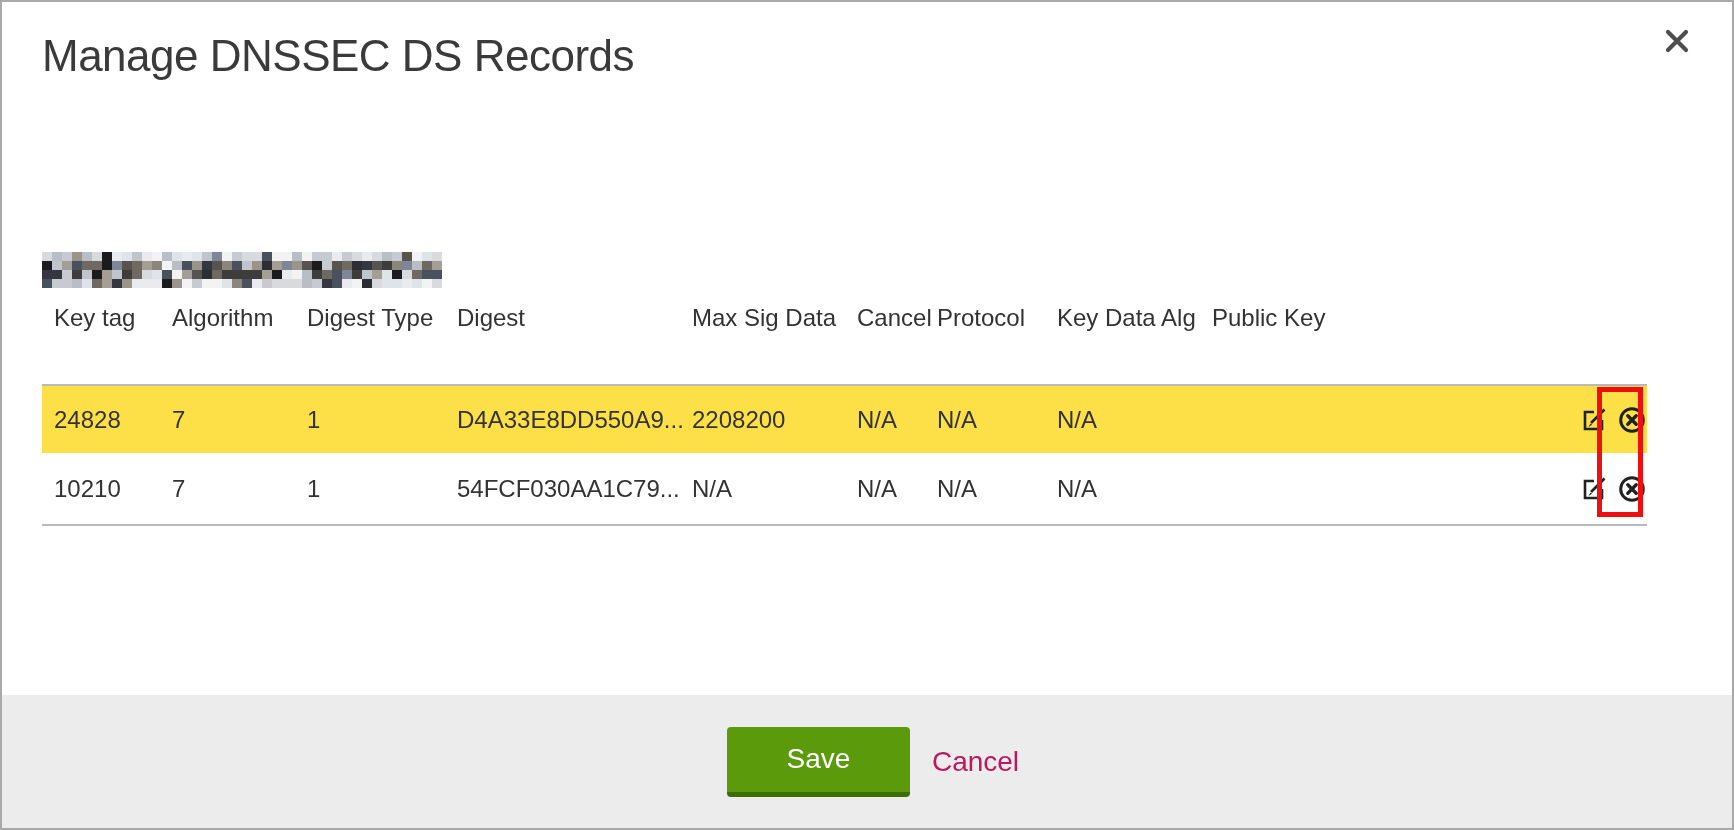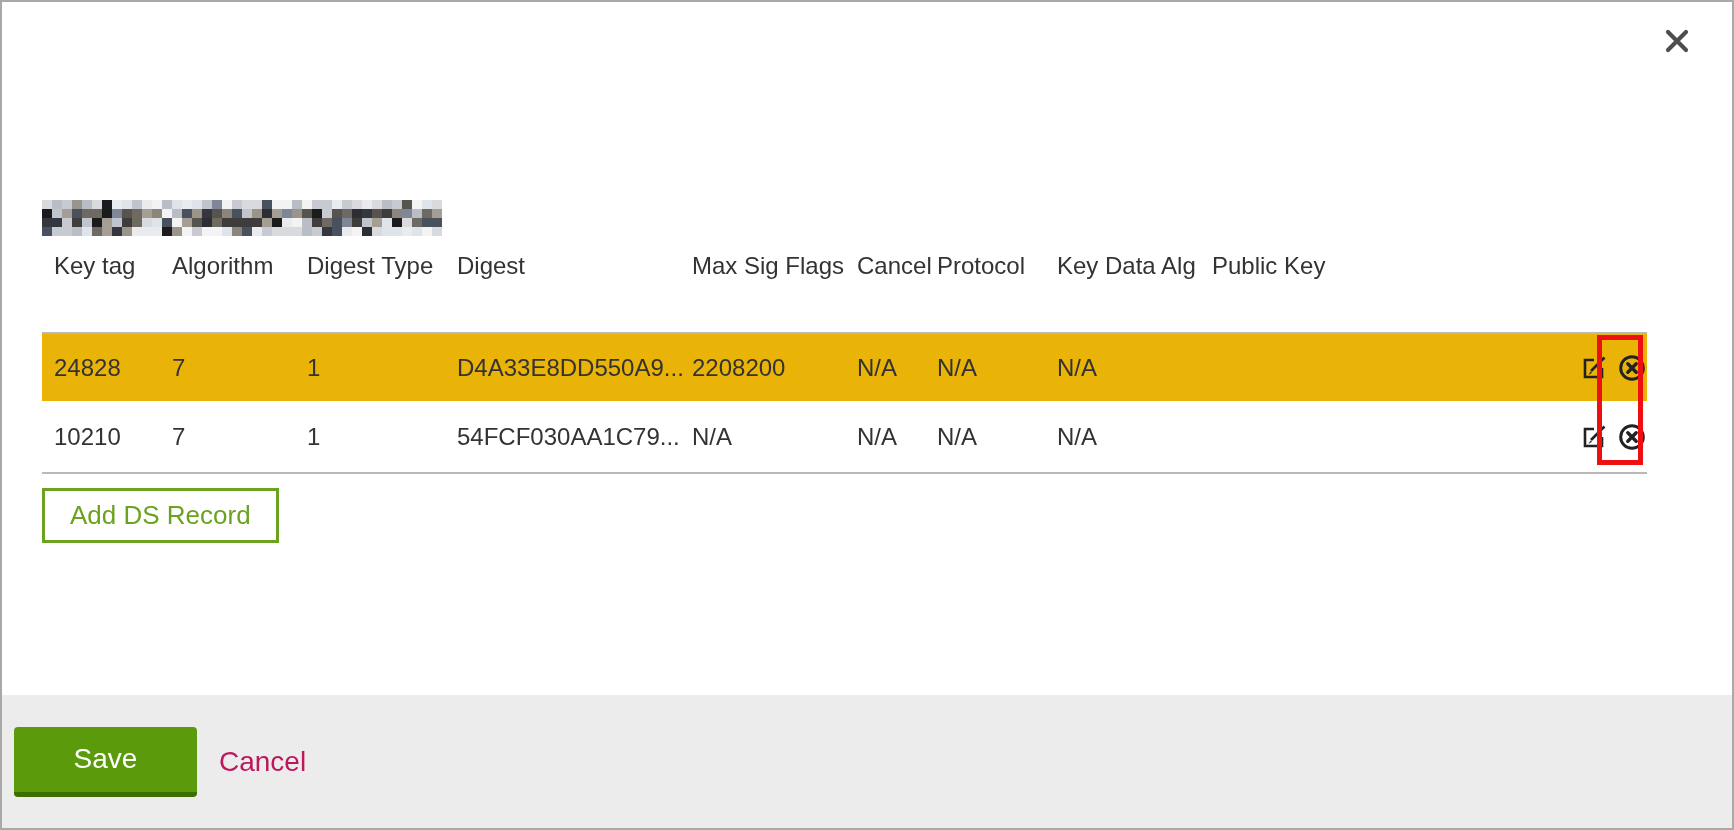--- a/index.html
+++ b/index.html
@@ -28,62 +28,63 @@
   }
   .mosaic div { width:10px; height:9px; }
 
   .instruction { margin-top:9px; font-size:27px; color:#333; }
 
   .table-wrap { position:relative; margin-top:16px; width:1605px; }
   table { border-collapse:collapse; table-layout:fixed; width:1605px; font-size:24px; color:#333; }
   thead th { text-align:left; font-weight:400; padding:0 0 52px 0; }
   thead th:first-child { padding-left:12px; }
   tbody { border-top:2px solid #b9b9b9; border-bottom:2px solid #b9b9b9; }
-  tbody tr.row-odd  { background:#eab308; height:68px; }
+  tbody tr.row-odd  { background:#fde047; height:68px; }
   tbody tr.row-even { background:#ffffff; height:72px; }
   td { padding:0; vertical-align:middle; }
   td:first-child { padding-left:12px; }
   .actions-cell { text-align:right; padding-right:8px; white-space:nowrap; }
   .icon-btn { display:inline-block; vertical-align:middle; cursor:pointer; line-height:0; }
   .icon-btn + .icon-btn { margin-left:2px; }
 
   .red-box {
     position:absolute; left:1555px; top:83px; width:46px; height:130px;
     border:5px solid #ee1010; box-sizing:border-box; pointer-events:none;
   }
 
   .add-btn {
     margin-top:14px; display:inline-block;
     border:3px solid #6ba21f; color:#6ba21f; background:#fff;
     font-size:26px; font-family:inherit; padding:9px 25px; cursor:pointer;
   }
 
   .footer {
     position:absolute; left:0; right:0; bottom:0; height:133px; background:#ececec;
-    display:flex; align-items:center; gap:22px;padding-left:12px;
+    display:flex; align-items:center; justify-content:center; gap:22px;padding-left:12px;
   }
   .save-btn {
     width:183px; height:70px; background:#5b9b0b; color:#fff;
     border:none; border-bottom:5px solid #3d6e01; border-radius:4px;
     font-size:28px; font-family:inherit; cursor:pointer;
   }
   .cancel-link { color:#be185d; font-size:28px; cursor:pointer; text-decoration:none; }
 </style>
 </head>
 <body>
 
 <div class="modal">
 
   <div class="close-btn">
     <svg width="30" height="30" viewBox="0 0 30 30">
       <path d="M6 6 L24 24 M24 6 L6 24" stroke="#4d4d4d" stroke-width="4.2" stroke-linecap="round"></path>
     </svg>
   </div>
 
   <div class="content">
+    <h1 class="title">Manage DNSSEC DS Records</h1>
 
     <div class="mosaic" id="mosaic">
         <div style="background: rgb(216, 218, 222);"></div>
         <div style="background: rgb(185, 189, 198);"></div>
         <div style="background: rgb(199, 202, 209);"></div>
         <div style="background: rgb(155, 148, 139);"></div>
         <div style="background: rgb(185, 189, 198);"></div>
         <div style="background: rgb(216, 218, 222);"></div>
         <div style="background: rgb(27, 27, 30);"></div>
         <div style="background: rgb(233, 235, 239);"></div>
@@ -255,21 +256,21 @@
             <col style="width:155px">
             <col style="width:369px">
           <col style="width:66px">
         </colgroup>
         <thead>
           <tr>
             <th>Key tag</th>
             <th>Algorithm</th>
             <th>Digest Type</th>
             <th>Digest</th>
-            <th>Max Sig Flags</th>
+            <th>Max Sig Data</th>
             <th>Cancel</th>
             <th>Protocol</th>
             <th>Key Data Alg</th>
             <th>Public Key</th>
             <th></th>
           </tr>
         </thead>
         <tbody>
           <tr class="row-odd">
             <td>24828</td>
@@ -321,21 +322,20 @@
                   <path d="M10.8 10.8 L19.2 19.2 M19.2 10.8 L10.8 19.2" stroke="#222" stroke-width="3.4" stroke-linecap="round"></path>
                 </svg>
               </span>
             </td>
           </tr>
         </tbody>
       </table>
       <div class="red-box"></div>
     </div>
 
-    <button class="add-btn">Add DS Record</button>
   </div>
 
   <div class="footer">
     <button class="save-btn">Save</button>
     <a class="cancel-link">Cancel</a>
   </div>
 
 </div>
 
 </body></html>

